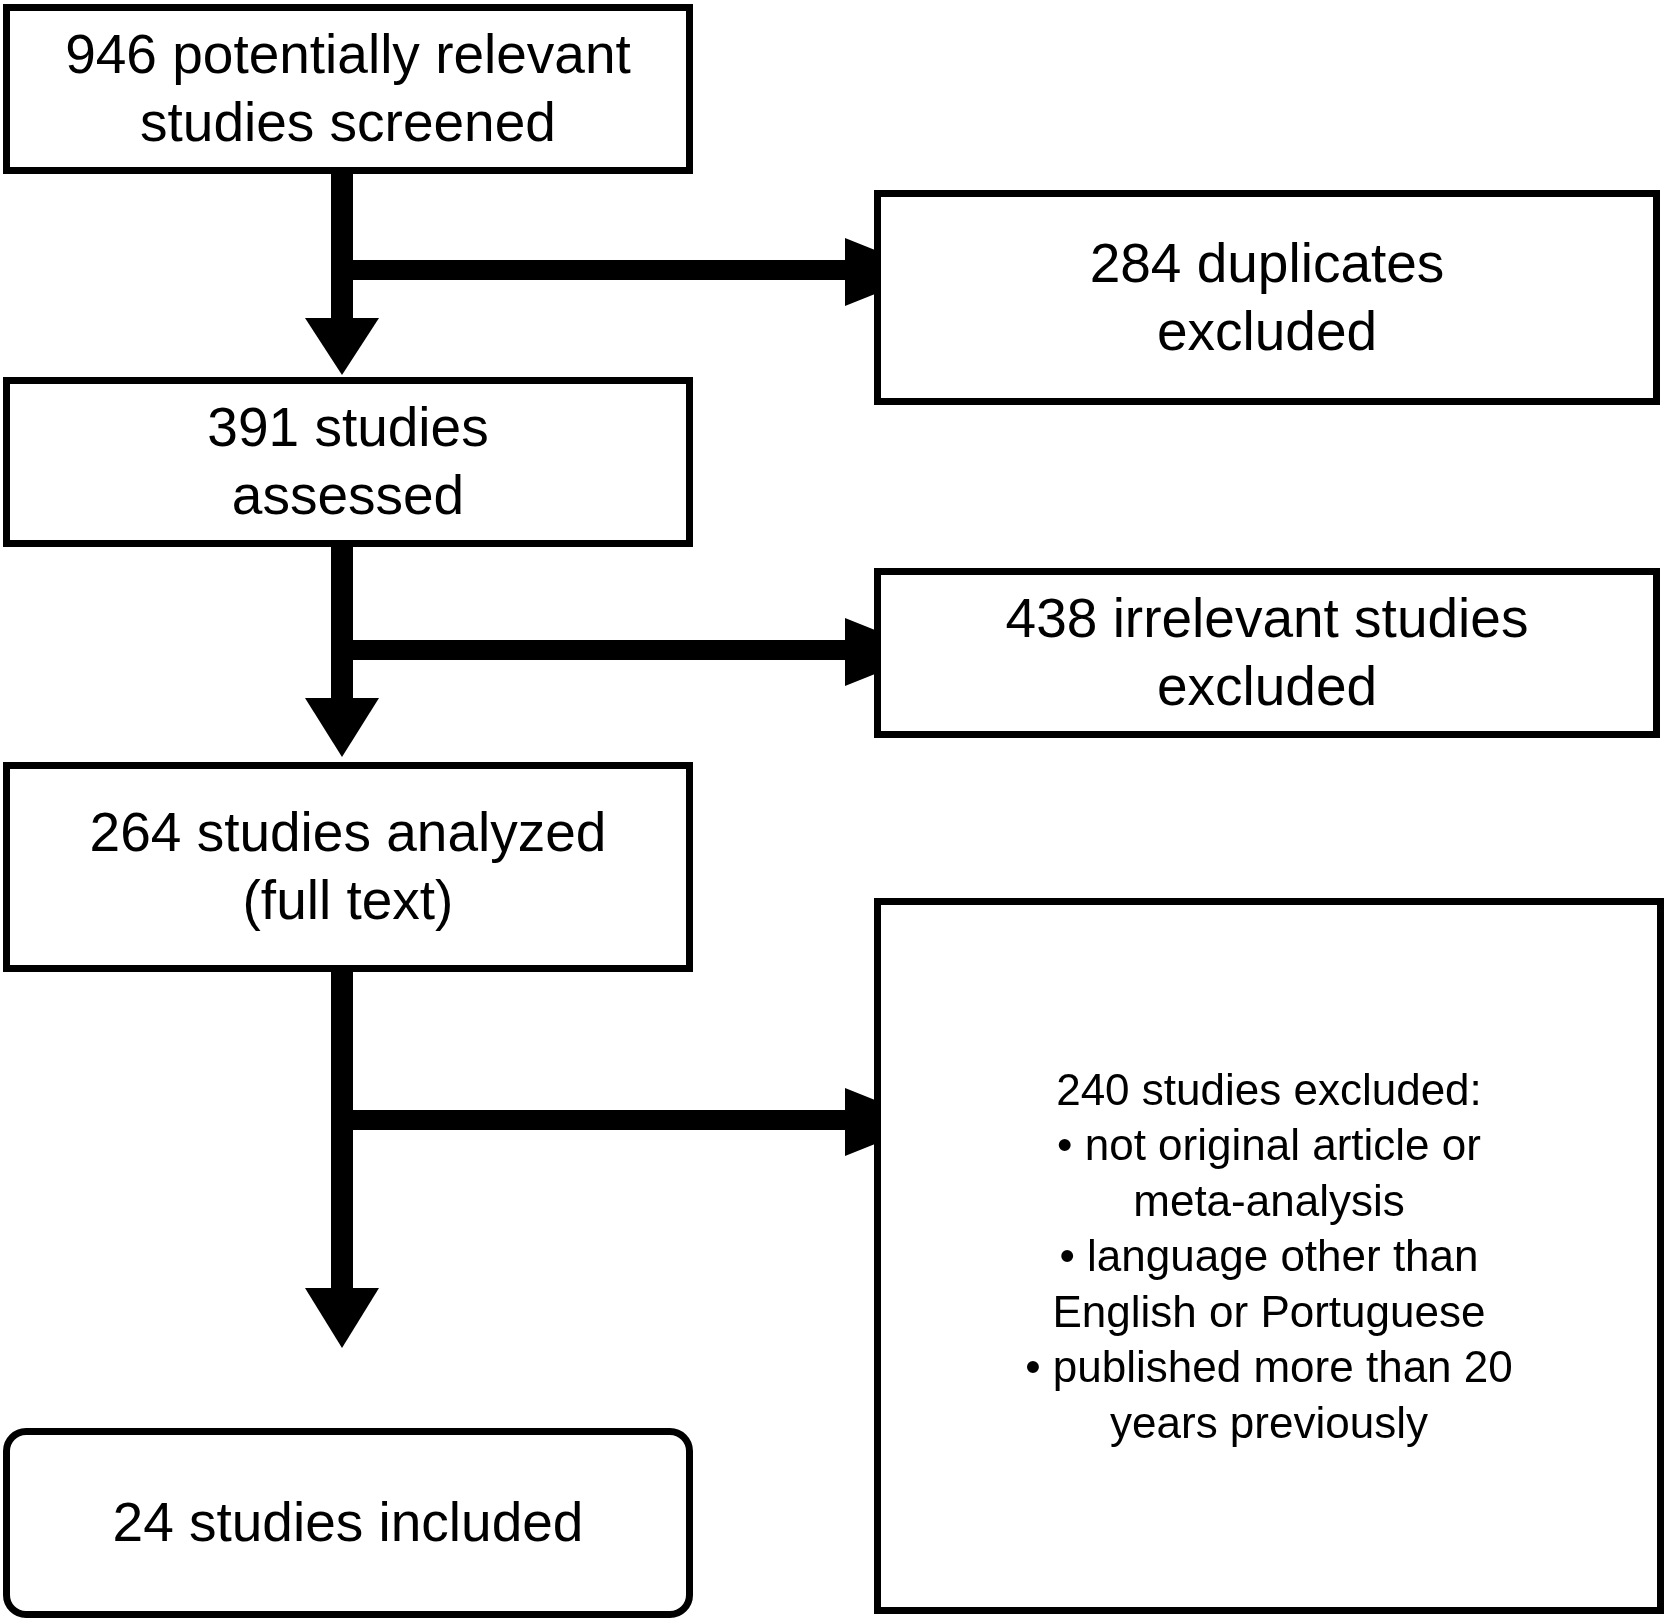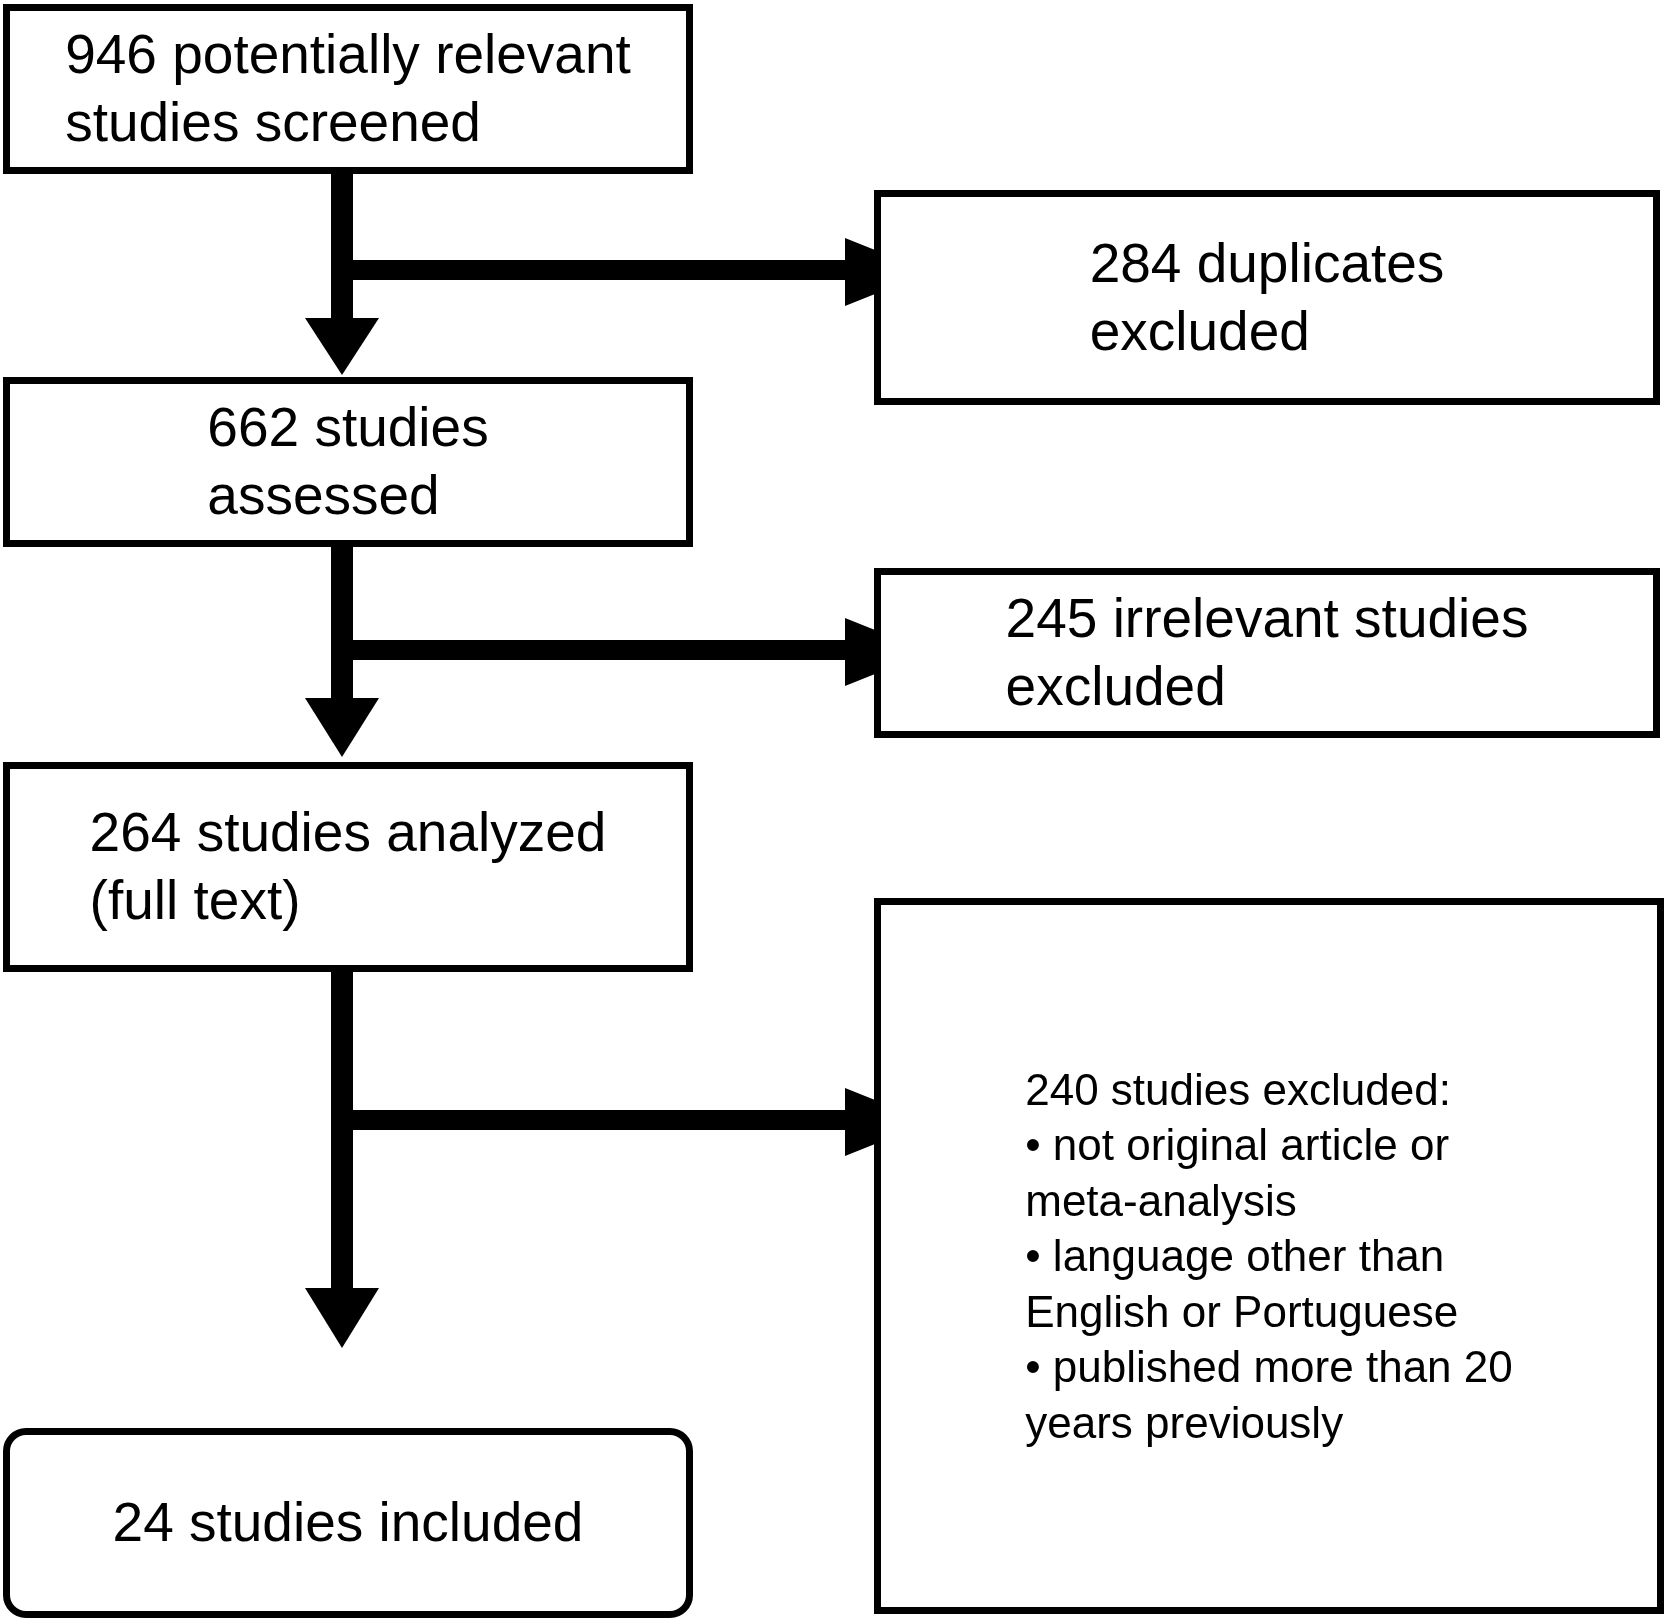--- a/index.html
+++ b/index.html
@@ -16,21 +16,21 @@
     overflow: hidden;
   }
   .flow-box {
     position: absolute;
     box-sizing: border-box;
     border: 7px solid #000000;
     background: #ffffff;
     display: flex;
     align-items: center;
     justify-content: center;
-    text-align: left;
+    text-align: center;
   }
   .flow-box .box-text {
     font-size: 55px;
     line-height: 1.23;
     color: #000000;
     white-space: pre-line;
     padding: 0 16px;
   }
   .box-left-1  { left: 3px;   top: 4px;    width: 690px; height: 170px; }
   .box-left-2  { left: 3px;   top: 377px;  width: 690px; height: 170px; }
@@ -91,26 +91,26 @@
     <span class="box-text">946 potentially relevant
 studies screened</span>
   </div>
 
   <div class="flow-box box-right-1">
     <span class="box-text">284 duplicates
 excluded</span>
   </div>
 
   <div class="flow-box box-left-2">
-    <span class="box-text">662 studies
+    <span class="box-text">391 studies
 assessed</span>
   </div>
 
   <div class="flow-box box-right-2">
-    <span class="box-text">245 irrelevant studies
+    <span class="box-text">438 irrelevant studies
 excluded</span>
   </div>
 
   <div class="flow-box box-left-3">
     <span class="box-text">264 studies analyzed
 (full text)</span>
   </div>
 
   <div class="flow-box box-right-3">
     <span class="box-text">240 studies excluded:

